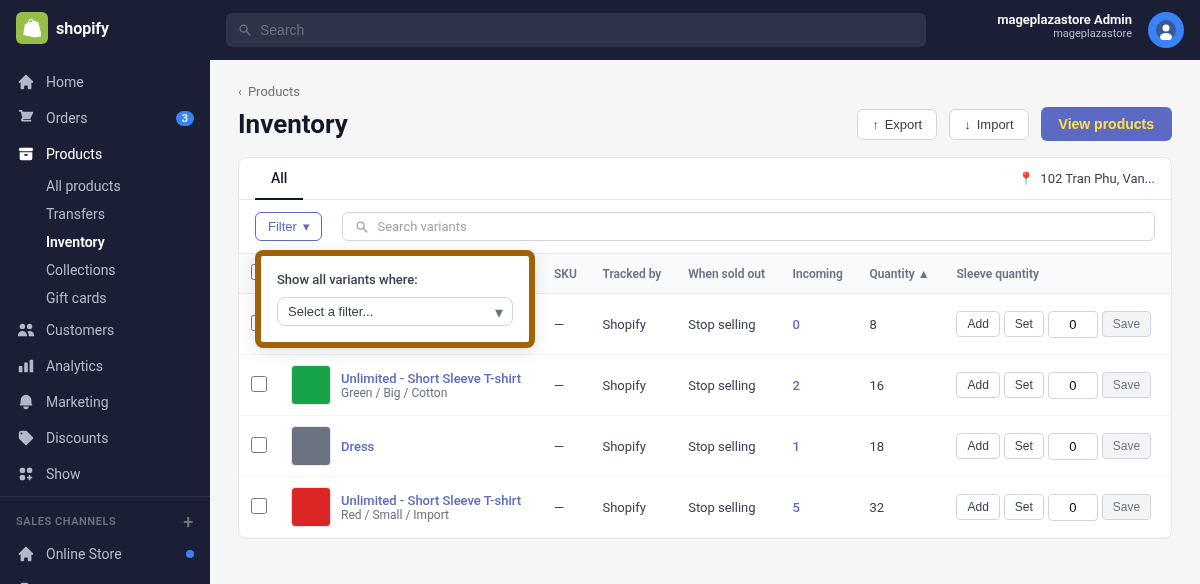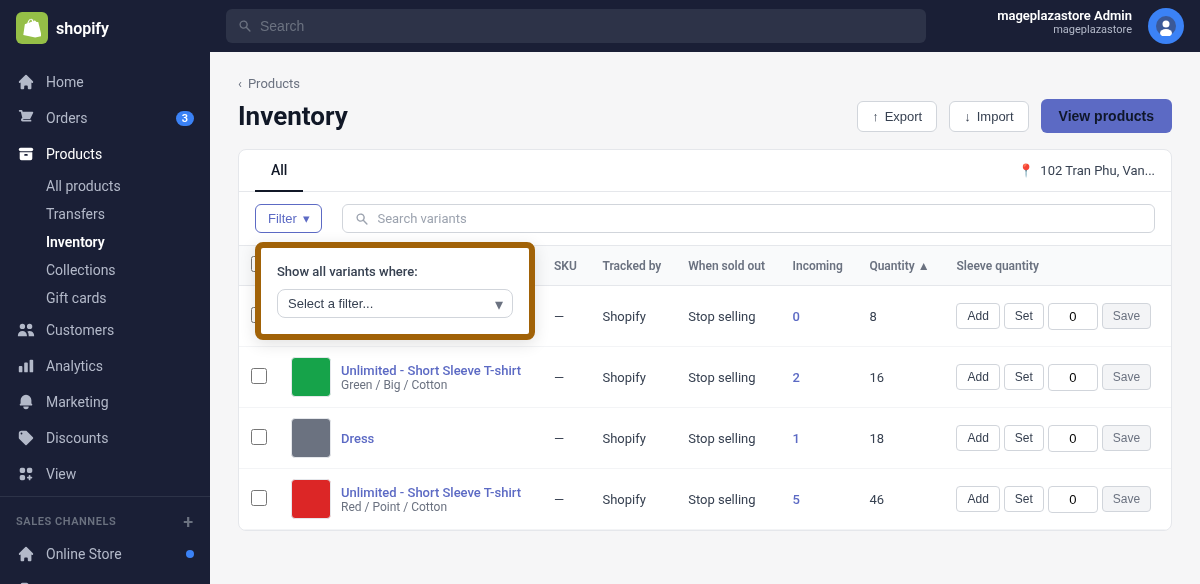--- a/index.html
+++ b/index.html
@@ -84,21 +84,21 @@
       font-size: 11px;
       font-weight: 600;
       color: #6b7280;
       text-transform: uppercase;
       letter-spacing: 0.05em;
     }
 
     
     .topbar {
       background: #1a1f36;
-      height: 52px;
+      height: 60px;
       display: flex;
       align-items: center;
       padding: 0 16px;
       gap: 12px;
       flex-shrink: 0;
     }
     .search-bar {
       flex: 1;
       background: #2d3348;
       border: none;
@@ -186,21 +186,21 @@
       padding: 7px 14px;
       font-size: 13px;
       cursor: pointer;
       display: flex;
       align-items: center;
       gap: 6px;
       color: #374151;
     }
     .btn-primary {
       background: #5c6ac4;
-      color: #0f172a;
+      color: #fde047;
       border: none;
       border-radius: 6px;
       padding: 9px 18px;
       font-size: 14px;
       font-weight: 600;
       cursor: pointer;
     }
 
     
     .card {
@@ -484,21 +484,21 @@
       </span>
       <span>Discounts</span>
     </div>
 
     <div class="sidebar-item">
       <span class="icon">
         <svg width="18" height="18" viewBox="0 0 20 20" fill="currentColor">
             <path d="M5 3a2 2 0 00-2 2v2a2 2 0 002 2h2a2 2 0 002-2V5a2 2 0 00-2-2H5zM5 11a2 2 0 00-2 2v2a2 2 0 002 2h2a2 2 0 002-2v-2a2 2 0 00-2-2H5zM11 5a2 2 0 012-2h2a2 2 0 012 2v2a2 2 0 01-2 2h-2a2 2 0 01-2-2V5zM14 11a1 1 0 011 1v1h1a1 1 0 110 2h-1v1a1 1 0 11-2 0v-1h-1a1 1 0 110-2h1v-1a1 1 0 011-1z"></path>
           </svg>
       </span>
-      <span>View</span>
+      <span>Show</span>
     </div>
 
     <hr class="sidebar-divider">
 
     <div class="sidebar-channels-header">
       <span>SALES CHANNELS</span>
       <span style="color:#6b7280; cursor:pointer; font-size:18px;">+</span>
     </div>
 
     <div class="sidebar-item">
@@ -691,29 +691,29 @@
       </div>
     </td>
   </tr>
             <tr>
     <td><input type="checkbox" class="checkbox" style=""></td>
     <td>
       <div style="display:flex;align-items:center;gap:10px;">
         <div style="width:40px;height:40px;border-radius:4px;background:#dc2626;border:1px solid #e5e7eb;flex-shrink:0;"></div>
         <div>
           <div class="product-link">Unlimited - Short Sleeve T-shirt</div>
-          <div class="product-variant">Red / Point / Cotton</div>
+          <div class="product-variant">Red / Small / Import</div>
         </div>
       </div>
     </td>
     <td>—</td>
     <td>Shopify</td>
     <td>Stop selling</td>
     <td><span class="incoming-link">5</span></td>
-    <td>46</td>
+    <td>32</td>
     <td>
       <div class="qty-actions">
         <button class="btn-table">Add</button>
         <button class="btn-table">Set</button>
         <input type="text" class="qty-input" value="0" style="">
         <button class="btn-save">Save</button>
       </div>
     </td>
   </tr>
           </tbody>

